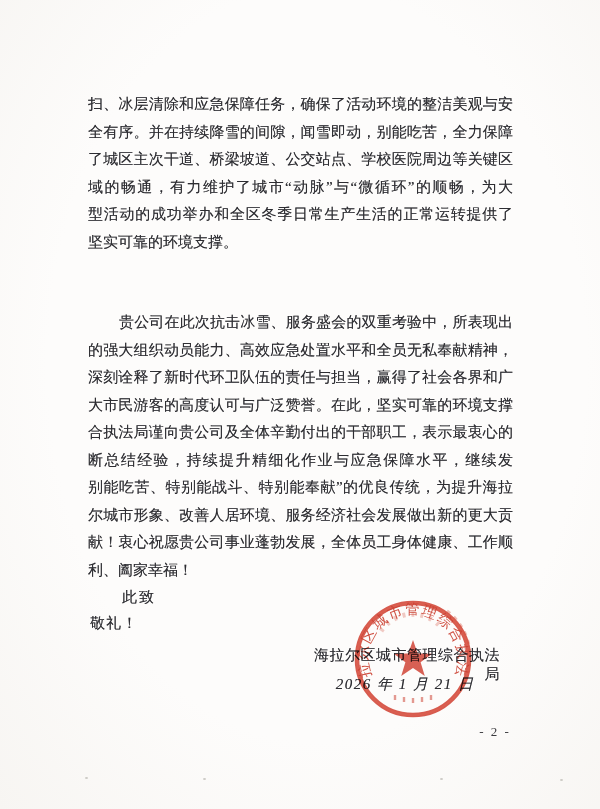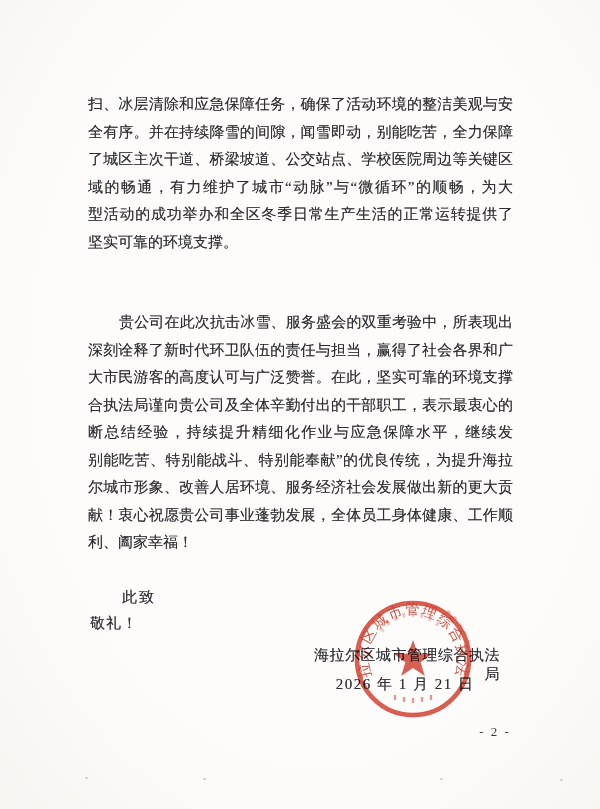--- a/index.html
+++ b/index.html
@@ -34,21 +34,21 @@
   #para1{top:91px;}
   #para2{top:273px;margin-top:36px;}
 
   .closing{position:absolute;color:#2d2d32;font-size:15px;line-height:20px;
            text-shadow:0 0 .5px rgba(45,45,50,.55);margin-top:22px;}
   #cizhi{left:122px;top:565px;letter-spacing:2px;}
   #jingli{left:90px;top:591px;letter-spacing:1px;text-align:right;}
 
   .sig{position:absolute;color:#2d2d32;text-shadow:0 0 .5px rgba(45,45,50,.5);}
   #sig-agency{left:300px;top:646px;width:200px;font-size:15px;letter-spacing:.5px;text-align:right;}
-  #sig-date{left:298px;top:675px;width:214px;font-size:15px;letter-spacing:1.5px;text-align:center;}
+  #sig-date{left:298px;top:675px;width:214px;font-size:15px;letter-spacing:1.5px;text-align:center;font-style:italic;}
 
   #page-num{position:absolute;left:462px;top:724px;width:66px;text-align:center;
             font-size:13px;letter-spacing:2px;color:#3a3a3e;
             font-family:"Liberation Serif","DejaVu Serif",serif;}
 
   
   .seal{
     position:absolute;left:343px;top:589px;width:140px;height:140px;
     mix-blend-mode:multiply;opacity:.92;
   }
@@ -66,20 +66,21 @@
     <div class="line">扫、冰层清除和应急保障任务，确保了活动环境的整洁美观与安</div>
     <div class="line">全有序。并在持续降雪的间隙，闻雪即动，别能吃苦，全力保障</div>
     <div class="line">了城区主次干道、桥梁坡道、公交站点、学校医院周边等关键区</div>
     <div class="line">域的畅通，有力维护了城市“动脉”与“微循环”的顺畅，为大</div>
     <div class="line">型活动的成功举办和全区冬季日常生产生活的正常运转提供了</div>
     <div class="line last">坚实可靠的环境支撑。</div>
   </div>
 
   <div class="para" id="para2">
     <div class="line indent">贵公司在此次抗击冰雪、服务盛会的双重考验中，所表现出</div>
+    <div class="line">的强大组织动员能力、高效应急处置水平和全员无私奉献精神，</div>
     <div class="line">深刻诠释了新时代环卫队伍的责任与担当，赢得了社会各界和广</div>
     <div class="line">大市民游客的高度认可与广泛赞誉。在此，坚实可靠的环境支撑</div>
     <div class="line">合执法局谨向贵公司及全体辛勤付出的干部职工，表示最衷心的</div>
     <div class="line">断总结经验，持续提升精细化作业与应急保障水平，继续发扬“特</div>
     <div class="line">别能吃苦、特别能战斗、特别能奉献”的优良传统，为提升海拉</div>
     <div class="line">尔城市形象、改善人居环境、服务经济社会发展做出新的更大贡</div>
     <div class="line">献！衷心祝愿贵公司事业蓬勃发展，全体员工身体健康、工作顺</div>
     <div class="line last">利、阖家幸福！</div>
   </div>
 

